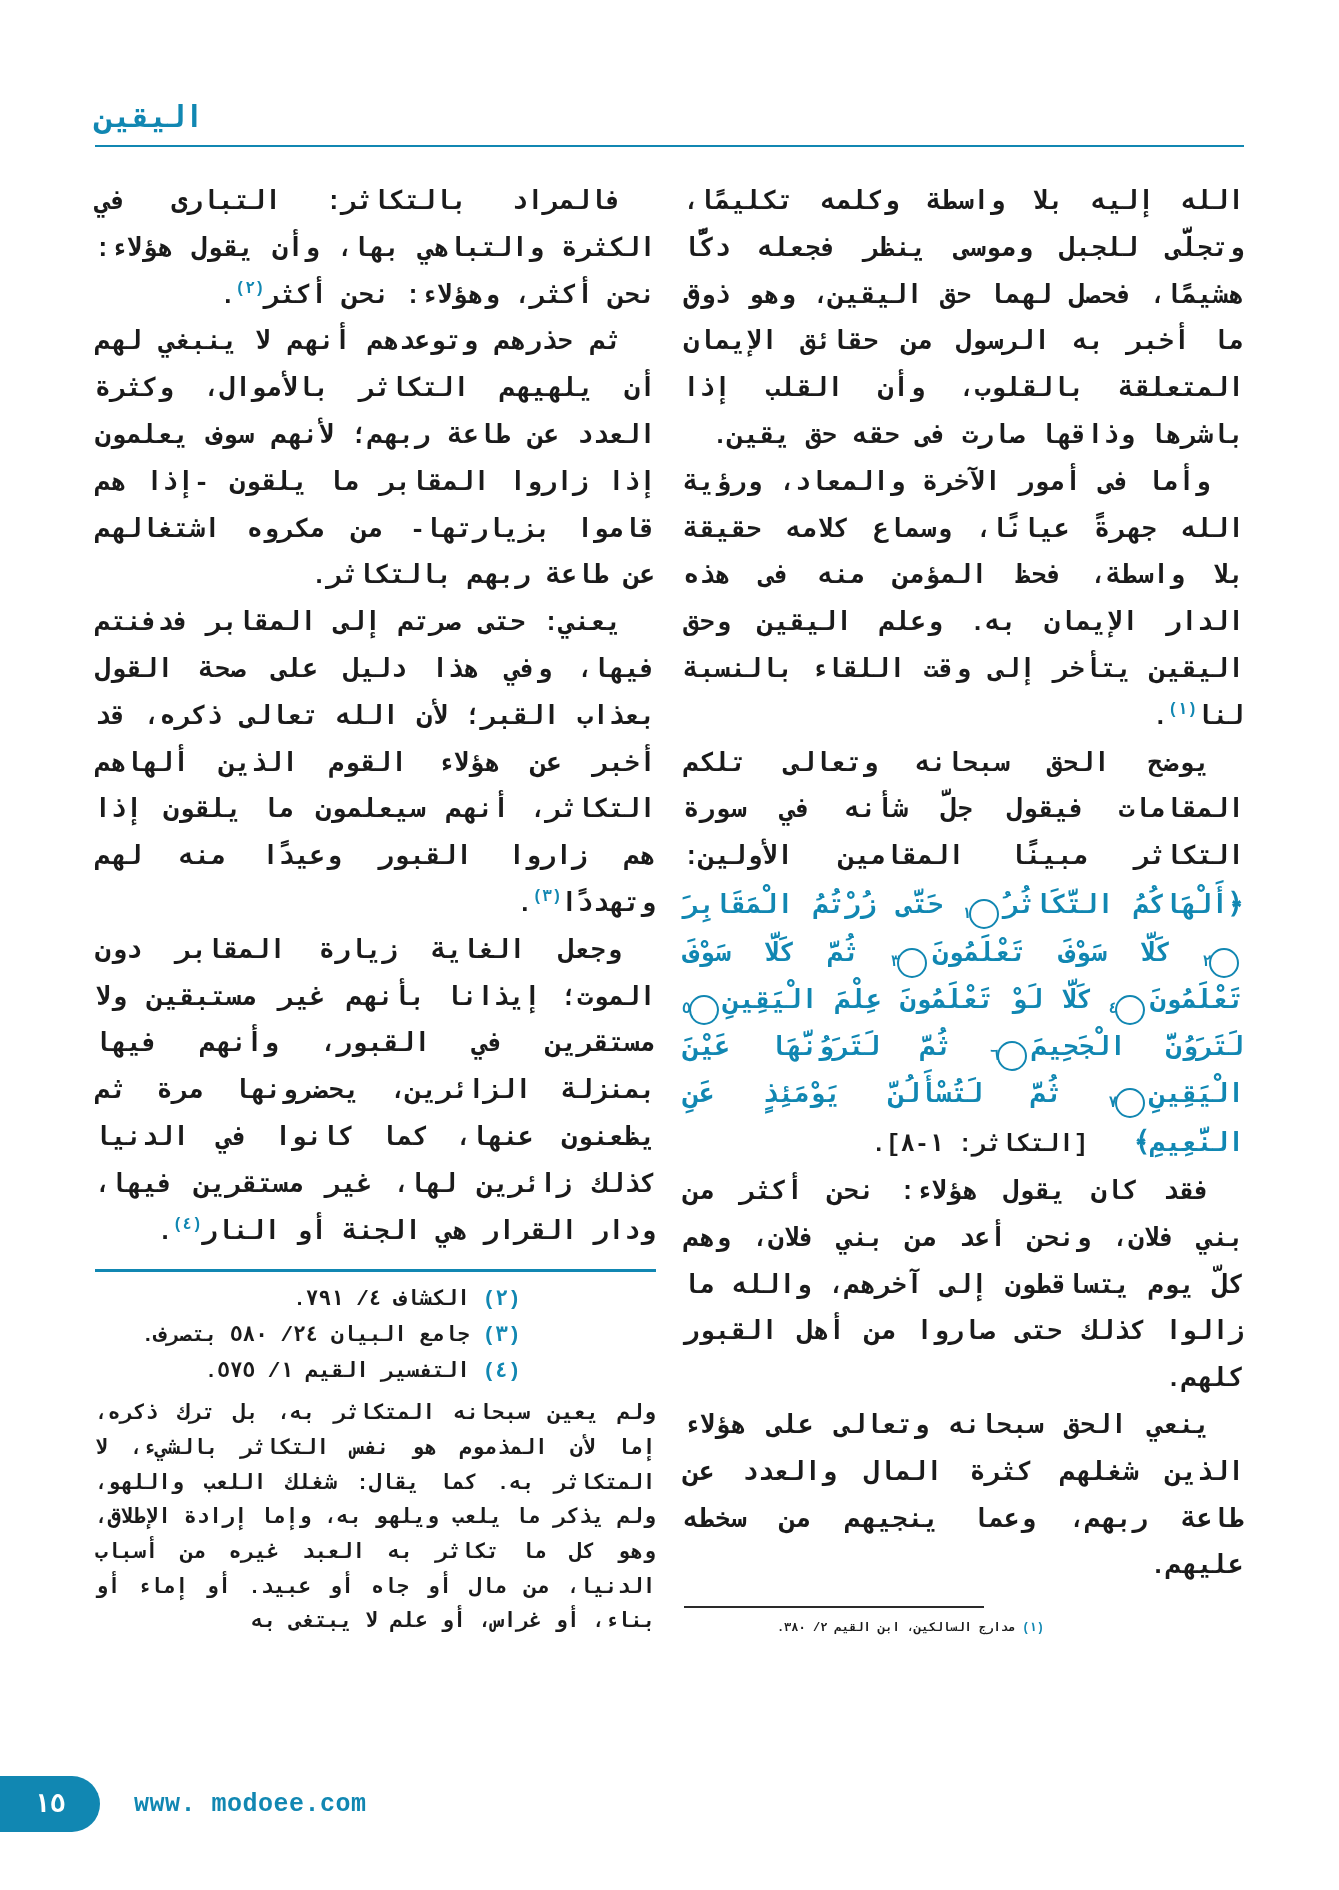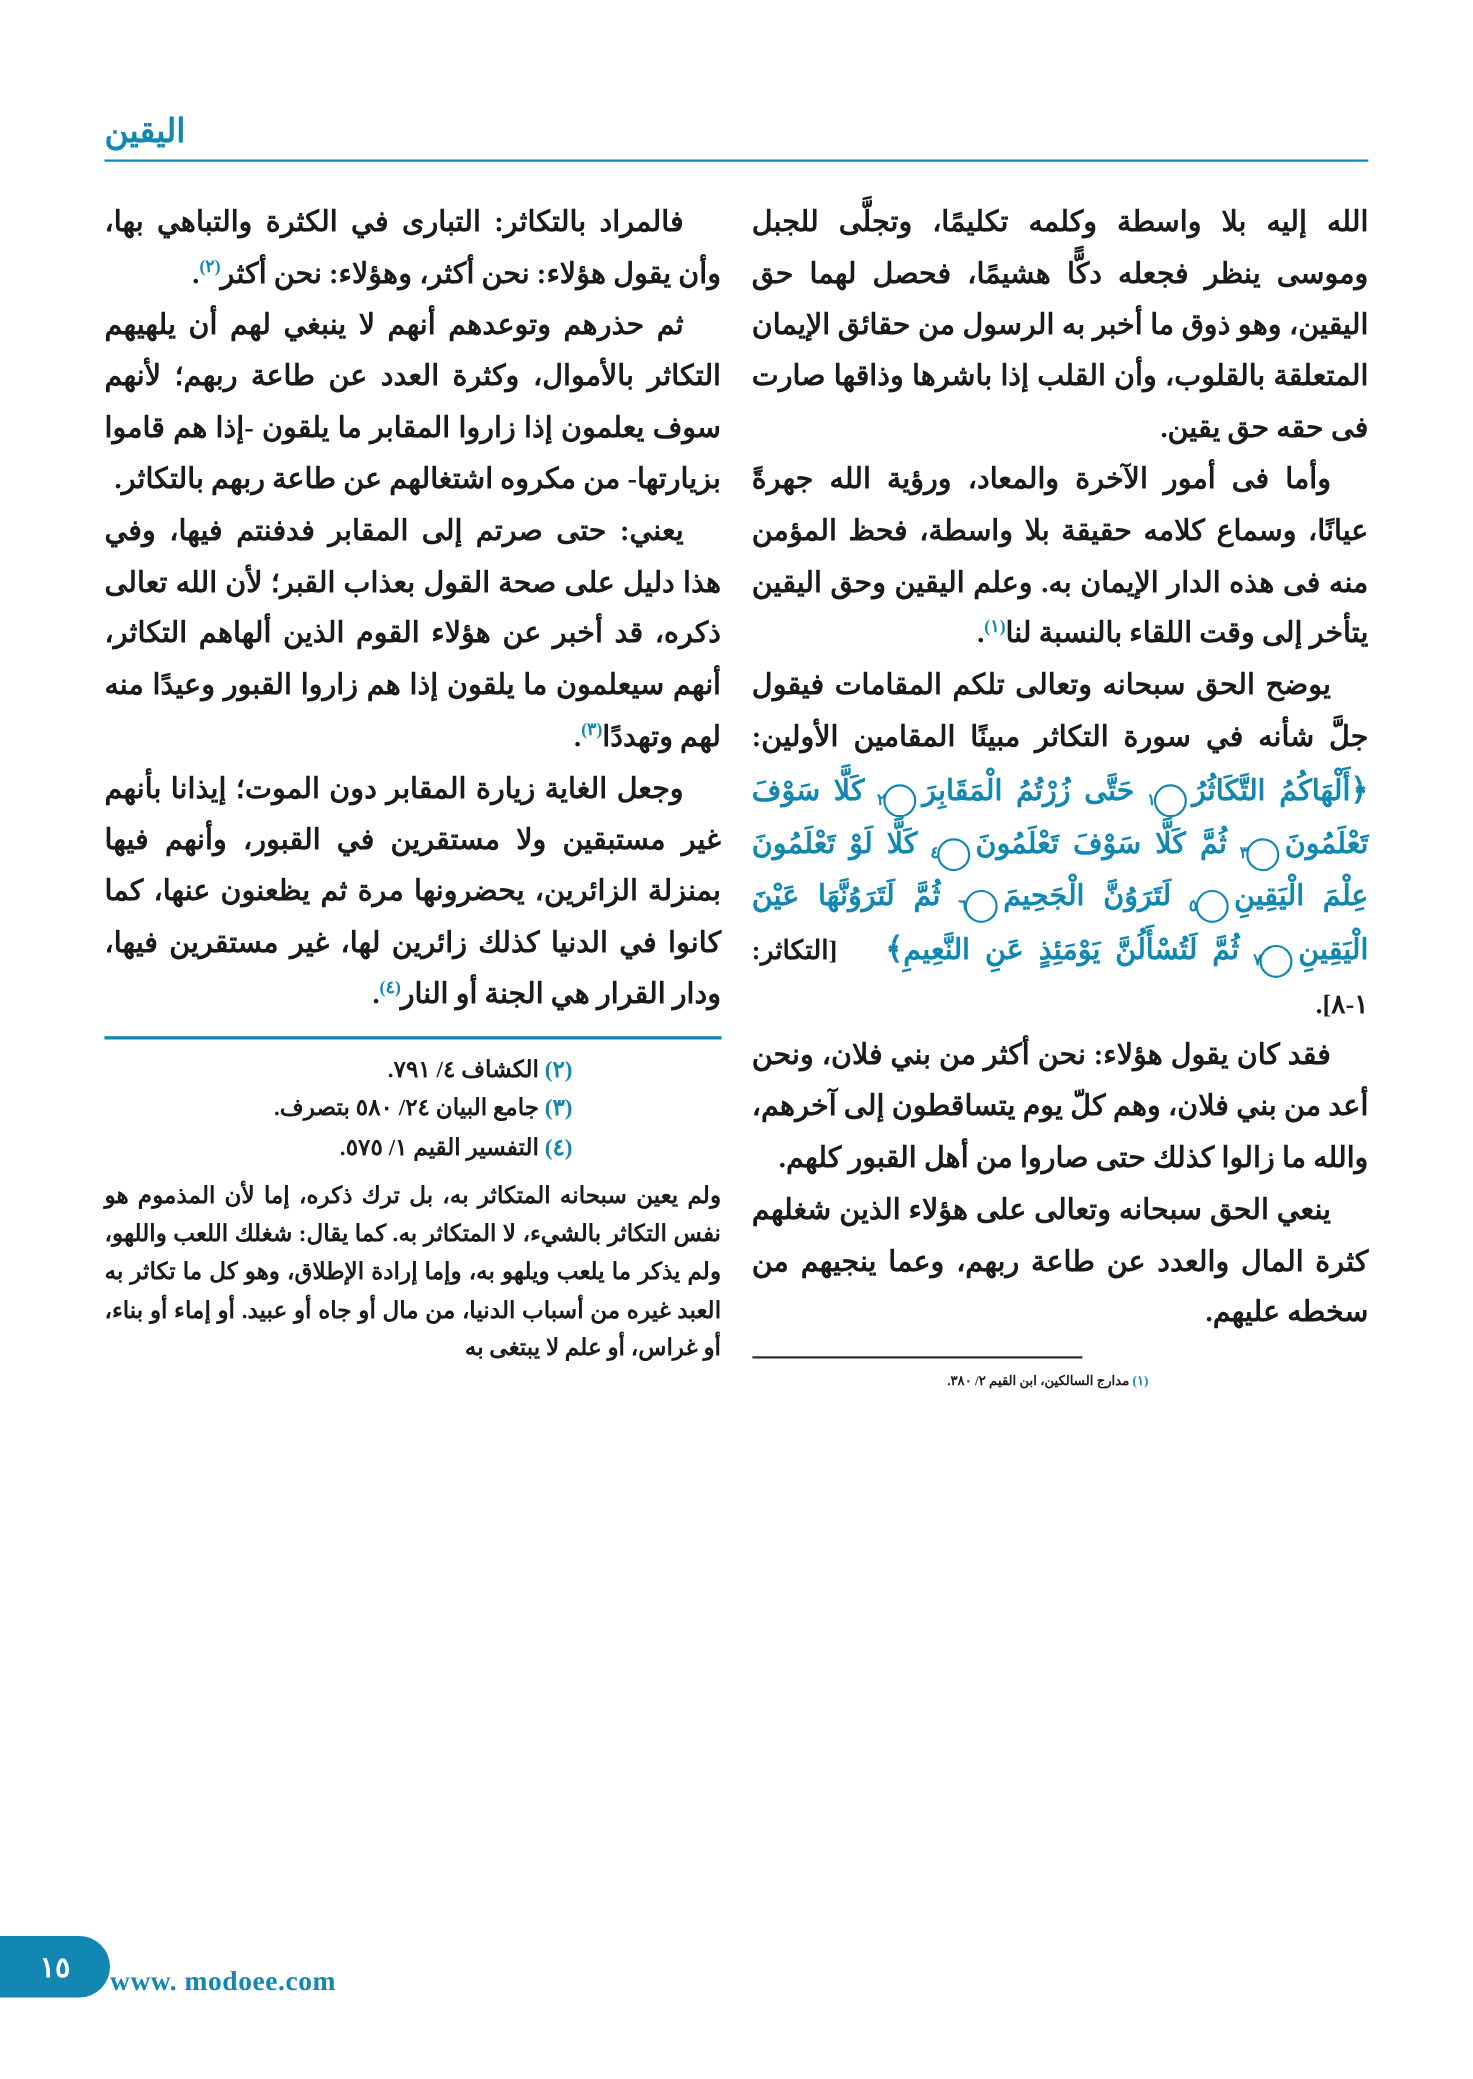--- a/index.html
+++ b/index.html
@@ -1,21 +1,21 @@
 <!DOCTYPE html>
 <html lang="ar" dir="rtl" style="--accent: #1187b2; --text: #1b1b1b;"><head>
 <meta charset="utf-8">
 <style>
   * { margin:0; padding:0; box-sizing:border-box; }
   html, body { background:#ffffff; }
   .page {
     position:relative;
     width:1339px; height:1890px;
     background:#ffffff;
-    font-family:Liberation Serif, serif;
+    font-family:Liberation Mono, monospace;
     direction:rtl;
     color:#1b1b1b;
     padding:100px 95px 0 95px;
     overflow:hidden;
   }
   
   .page-header { width:100%; }
   .header-title {
     color:var(--accent,#1187b2);
     font-size:30px; font-weight:bold;
@@ -79,22 +79,22 @@
     text-align:right; text-align-last:right;
   }
   .fn-long {
     font-size:21px; font-weight:700; line-height:1.65;
     text-align:justify; text-align-last:right;
     margin-top:8px;
   }
 
   
   .page-footer {
-    position:absolute; left:0; bottom:74px;
-    display:flex; align-items:flex-end; 
+    position:absolute; left:0; bottom:58px;
+    display:flex; align-items:center; gap:34px;
     direction:ltr;
   }
   .page-tab {
     width:100px; height:56px;
     background:var(--accent,#1187b2);
     border-radius:0 28px 28px 0;
     color:#ffffff;
     display:flex; align-items:center; justify-content:center;
     font-size:26px; font-weight:700;
   }

